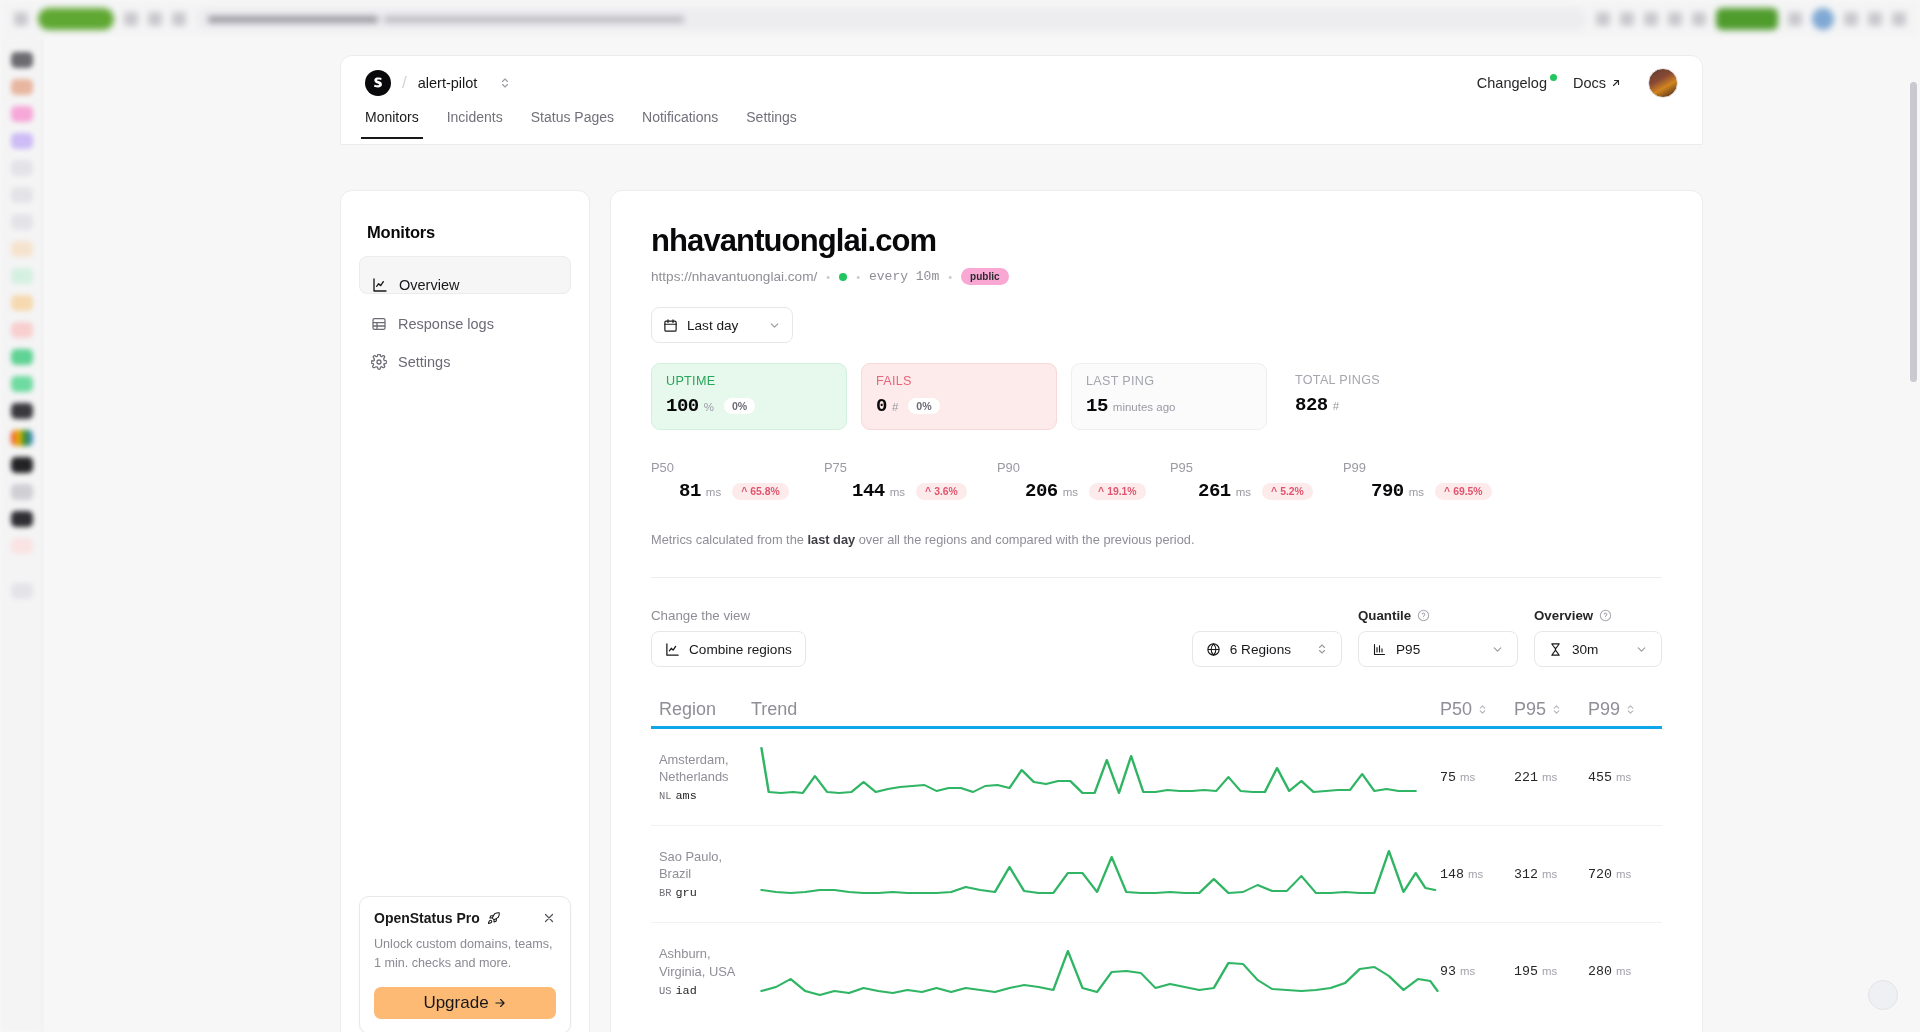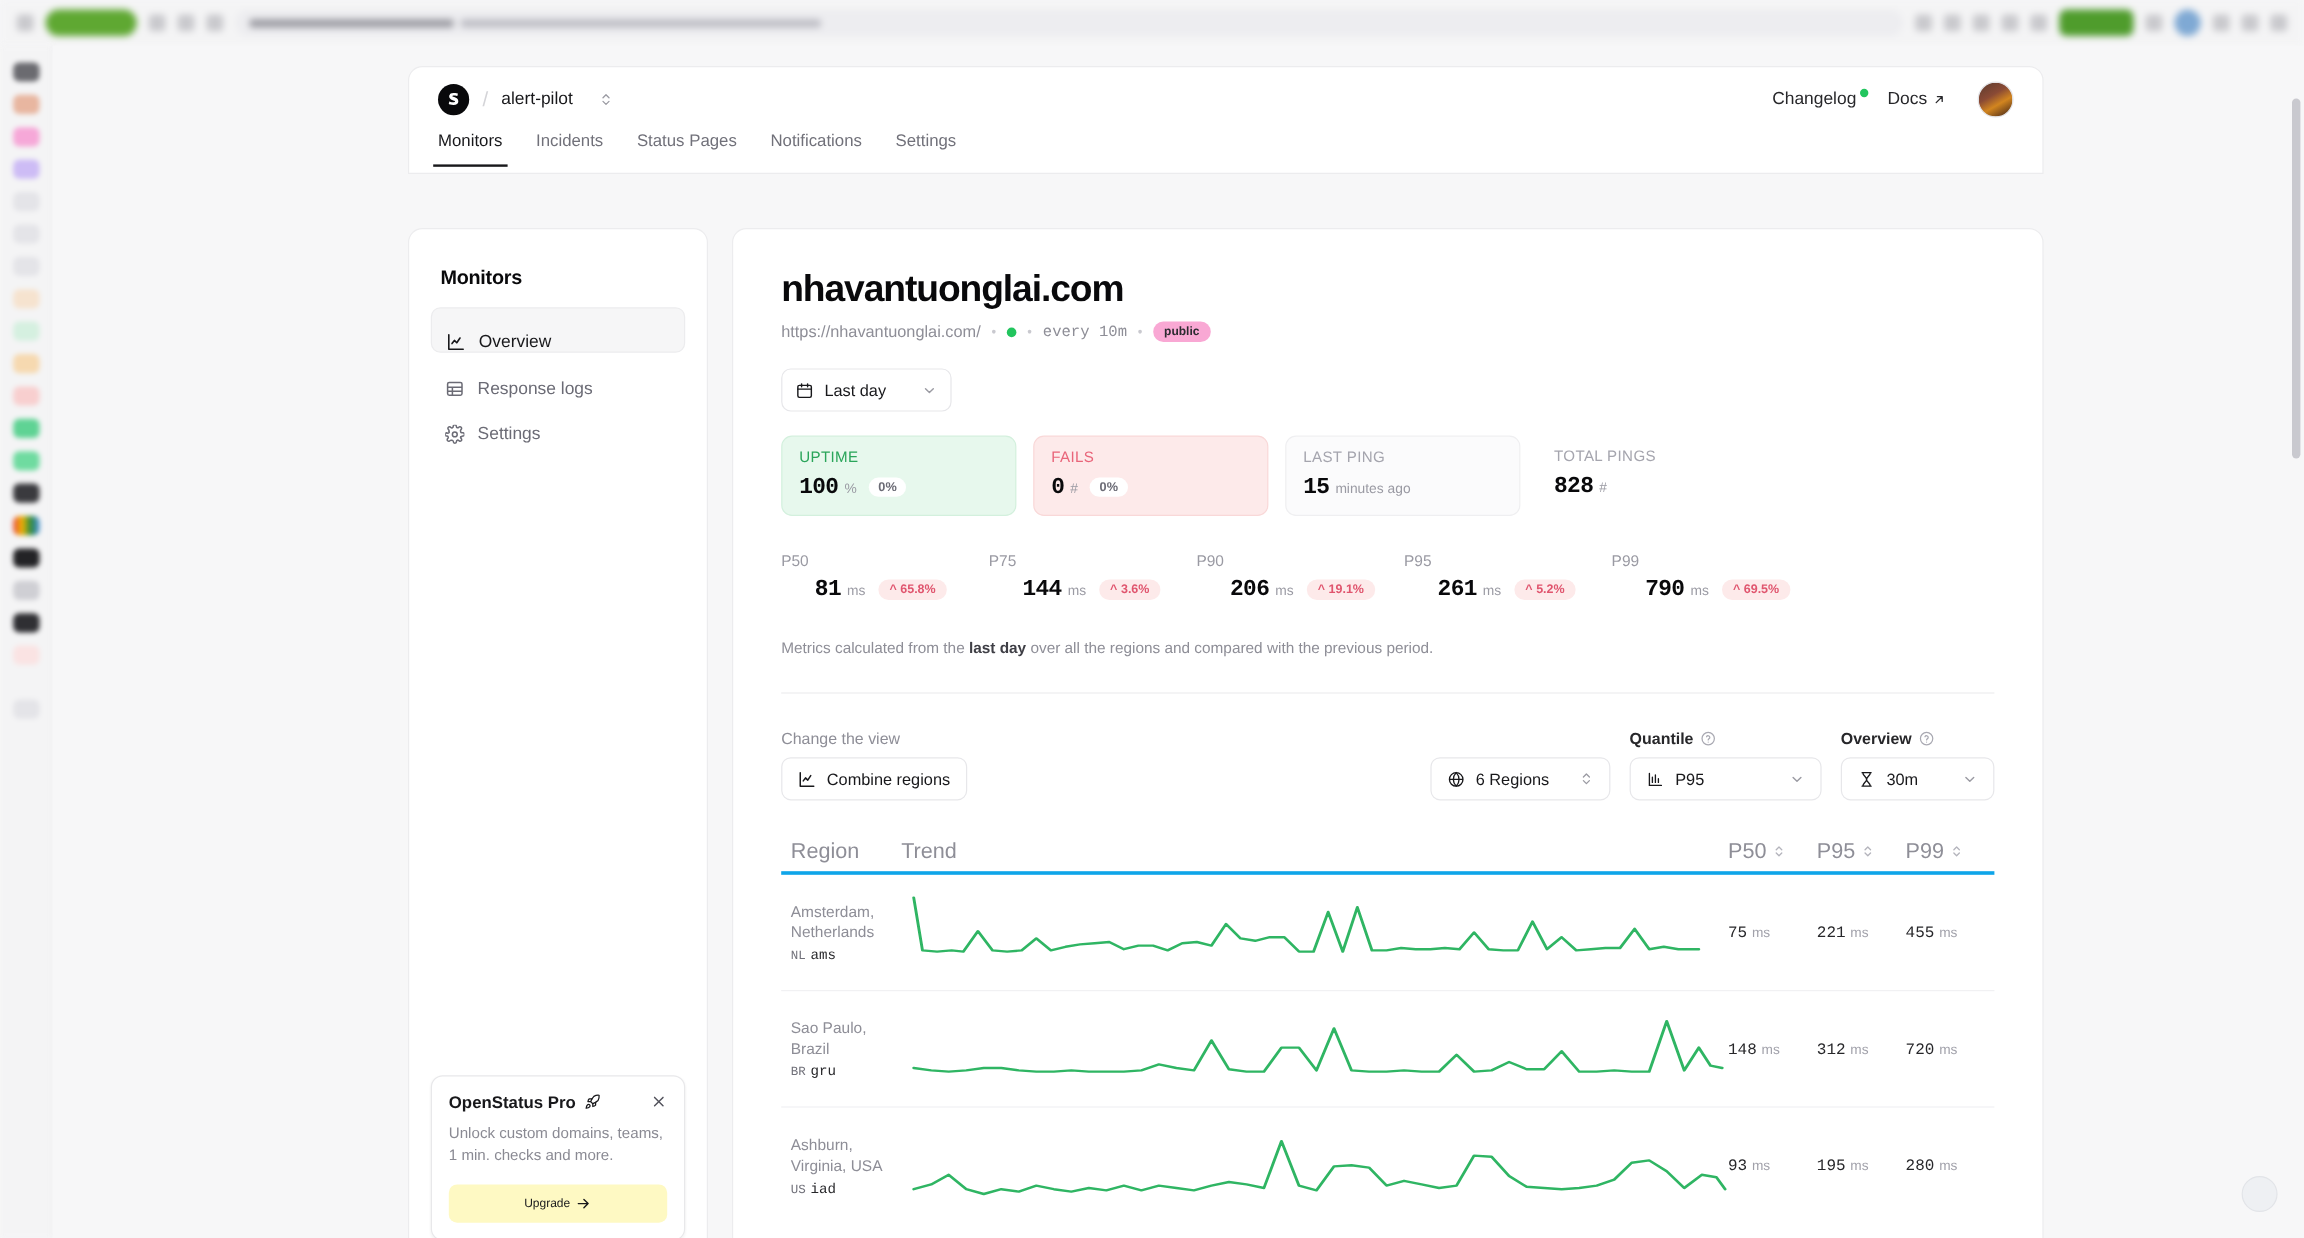--- a/index.html
+++ b/index.html
@@ -103,23 +103,23 @@
     position: absolute; left: 18px; right: 18px; bottom: 20px;
     background: #fff; border: 1px solid #e8e8ea; border-radius: 10px;
     padding: 13px 14px 14px;
     box-shadow: 0 1px 2px rgba(0,0,0,.04);
   }
   .pro-head { display: flex; align-items: center; }
   .pro-title { font-size: 14px; font-weight: 600; color: #18181b; }
   .pro-x { margin-left: auto; color: #52525b; cursor: pointer; display:flex; }
   .pro-body { font-size: 12.6px; color: #8a8a93; line-height: 1.5; margin-top: 9px; }
   .pro-btn {
-    margin-top: 14px; height: 32px; border-radius: 7px; background: #fef9c3;
+    margin-top: 14px; height: 32px; border-radius: 7px; background: #fdba74;
     display: flex; align-items: center; justify-content: center; gap: 4px;
-    font-size: 10px; color: #18181b; cursor: pointer;
+    font-size: 17px; color: #18181b; cursor: pointer;
   }
 
   
   .main {
     position: absolute; left: 566px; top: 152px; width: 1093px; height: 865px;
     background: #fff; border: 1px solid #ececee; border-radius: 12px;
     padding: 32px 40px 0;
     overflow: hidden;
   }
   .m-title { font-size: 31px; font-weight: 800; color: #09090b; letter-spacing: -.9px; }

